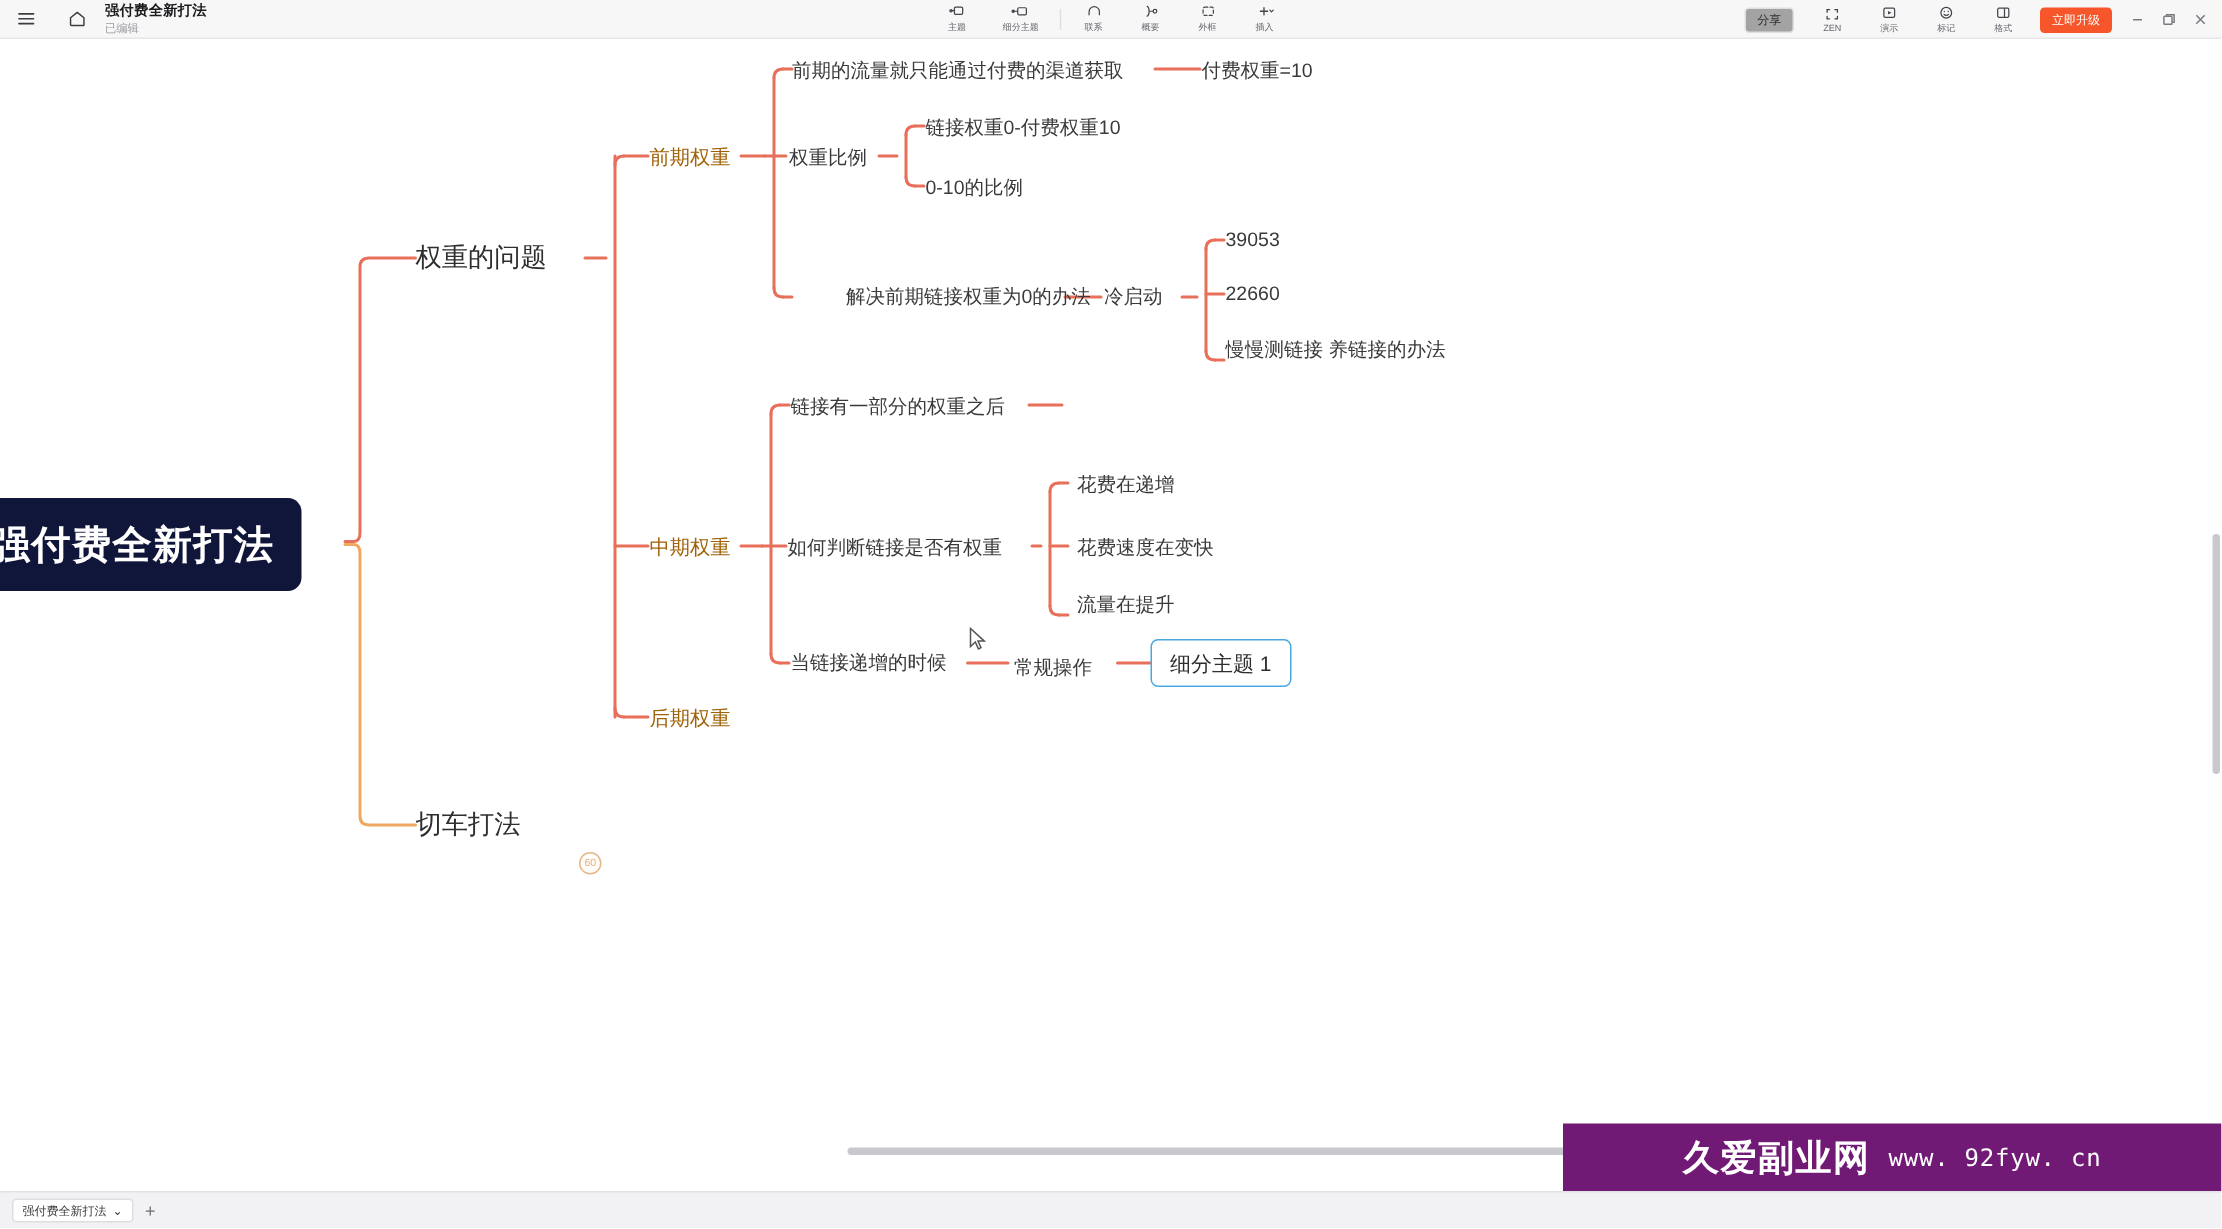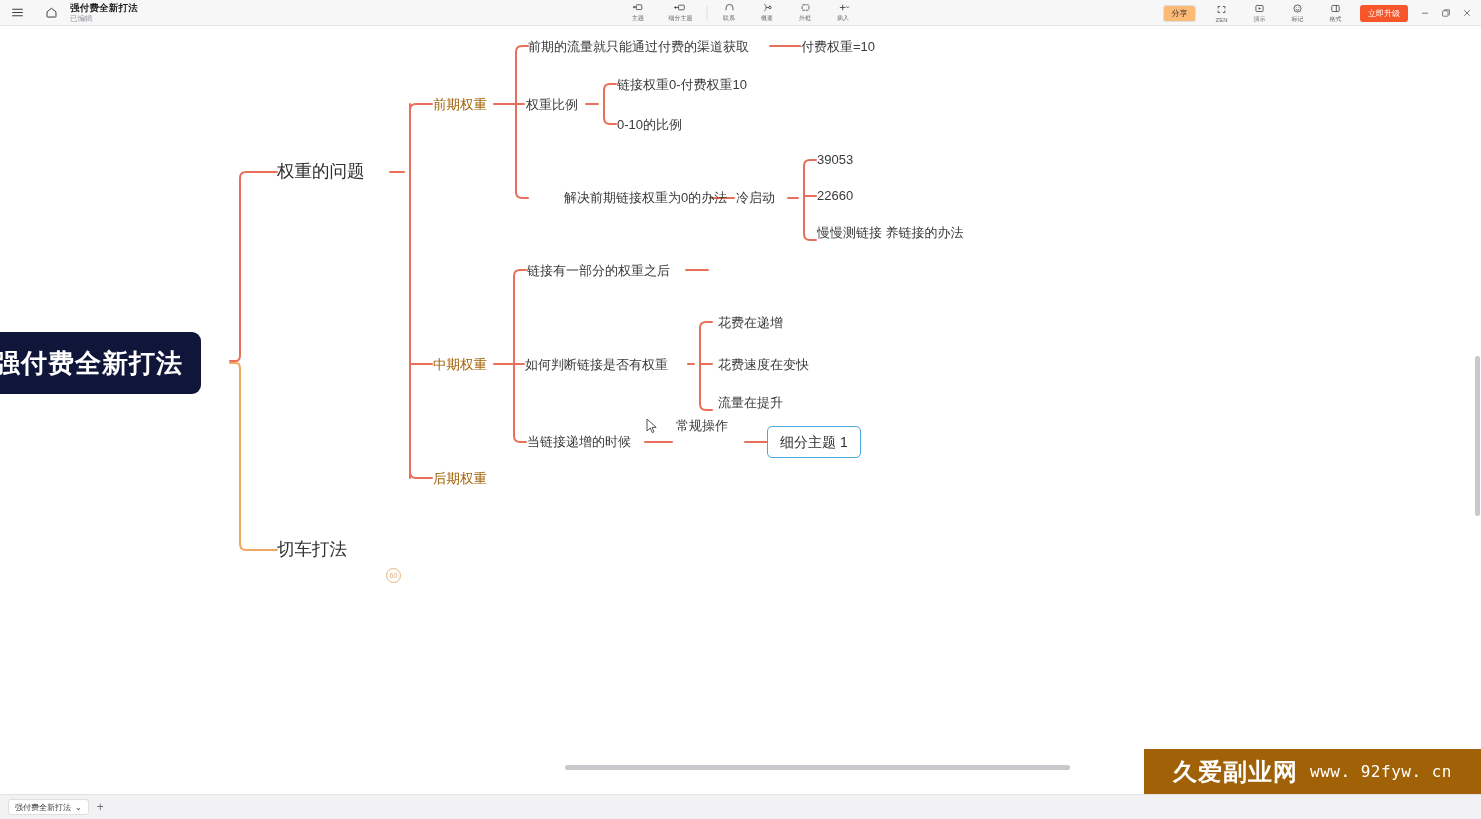--- a/index.html
+++ b/index.html
@@ -42,21 +42,21 @@
   .tool .lbl { font-size: 6.5px; color: #66666d; white-space: nowrap; transform: scale(.92); }
   .tool.wide { width: 46px; }
   .tsep { width: 1px; height: 14px; background: #dededf; margin: 0 3px; }
 
   .tb-right {
     position: absolute; right: 4px; top: 0; height: 26px;
     display: flex; align-items: center; gap: 0;
   }
   .share-btn {
     height: 17px; min-width: 33px; padding: 0 7px;
-    background: #fdba74; border: 1px solid #e0e0e3; border-radius: 3px;
+    background: #a3a3a3; border: 1px solid #e0e0e3; border-radius: 3px;
     display: flex; align-items: center; justify-content: center;
     font-size: 8px; color: #2f2f35; cursor: pointer; margin-right: 6px;
   }
   .upgrade-btn {
     height: 17px; padding: 0 8px; margin-left: 6px; margin-right: 4px;
     background: #f6562a; border-radius: 3px;
     display: flex; align-items: center; justify-content: center;
     font-size: 8px; color: #fff; cursor: pointer; white-space: nowrap;
   }
   .wctrl { display: flex; align-items: center; gap: 0; margin-left: 2px; }
@@ -130,21 +130,21 @@
     display: flex; align-items: center; gap: 4px;
     height: 16px; padding: 0 6px;
     background: #ffffff; border: 1px solid #dededf; border-radius: 3px;
     font-size: 8px; color: #3a3a3c; cursor: pointer;
   }
   .addsheet { font-size: 12px; color: #6e6e73; cursor: pointer; line-height: 1; }
 
   
   .watermark {
     position: absolute; right: 0; bottom: 25px;
-    width: 337px; height: 45px; background: #a16207;
+    width: 439px; height: 45px; background: #701a75;
     display: flex; align-items: center; justify-content: center; gap: 12px;
     z-index: 35;
   }
   .wm-cn { color: #fff; font-size: 24px; font-weight: bold; letter-spacing: 1px; }
   .wm-url { color: #fff; font-size: 16px; font-weight: normal;
             font-family: "DejaVu Sans Mono", monospace; letter-spacing: .5px; }
 </style>
 </head>
 <body>
 
@@ -388,21 +388,21 @@
     <div class="node n-l4" style="left:817px; top:198px;">慢慢测链接 养链接的办法</div>
 
     <div class="node n-l3" style="left:527px; top:236px;">链接有一部分的权重之后</div>
 
     <div class="node n-l3" style="left:525px; top:330px;">如何判断链接是否有权重</div>
     <div class="node n-l4" style="left:718px; top:288px;">花费在递增</div>
     <div class="node n-l4" style="left:718px; top:330px;">花费速度在变快</div>
     <div class="node n-l4" style="left:718px; top:368px;">流量在提升</div>
 
     <div class="node n-l3" style="left:527px; top:407px;">当链接递增的时候</div>
-    <div class="node n-l3" style="left:676px; top:391px;">常规操作</div>
+    <div class="node n-l3" style="left:676px; top:410px;">常规操作</div>
     <div class="node n-sel" style="left:767px; top:400px;">细分主题 1</div>
 
     <div class="cursor-arrow" style="left:646px; top:392px;">
       <svg width="12" height="16" viewBox="0 0 12 16">
         <path d="M1 1 L1 13 L4.2 10 L6.3 14.6 L8 13.8 L6 9.4 L10.2 9.4 Z" fill="#fff" stroke="#555" stroke-width="1"></path>
       </svg>
     </div>
 
     <div class="vscroll"></div>
     <div class="hscroll"></div>

